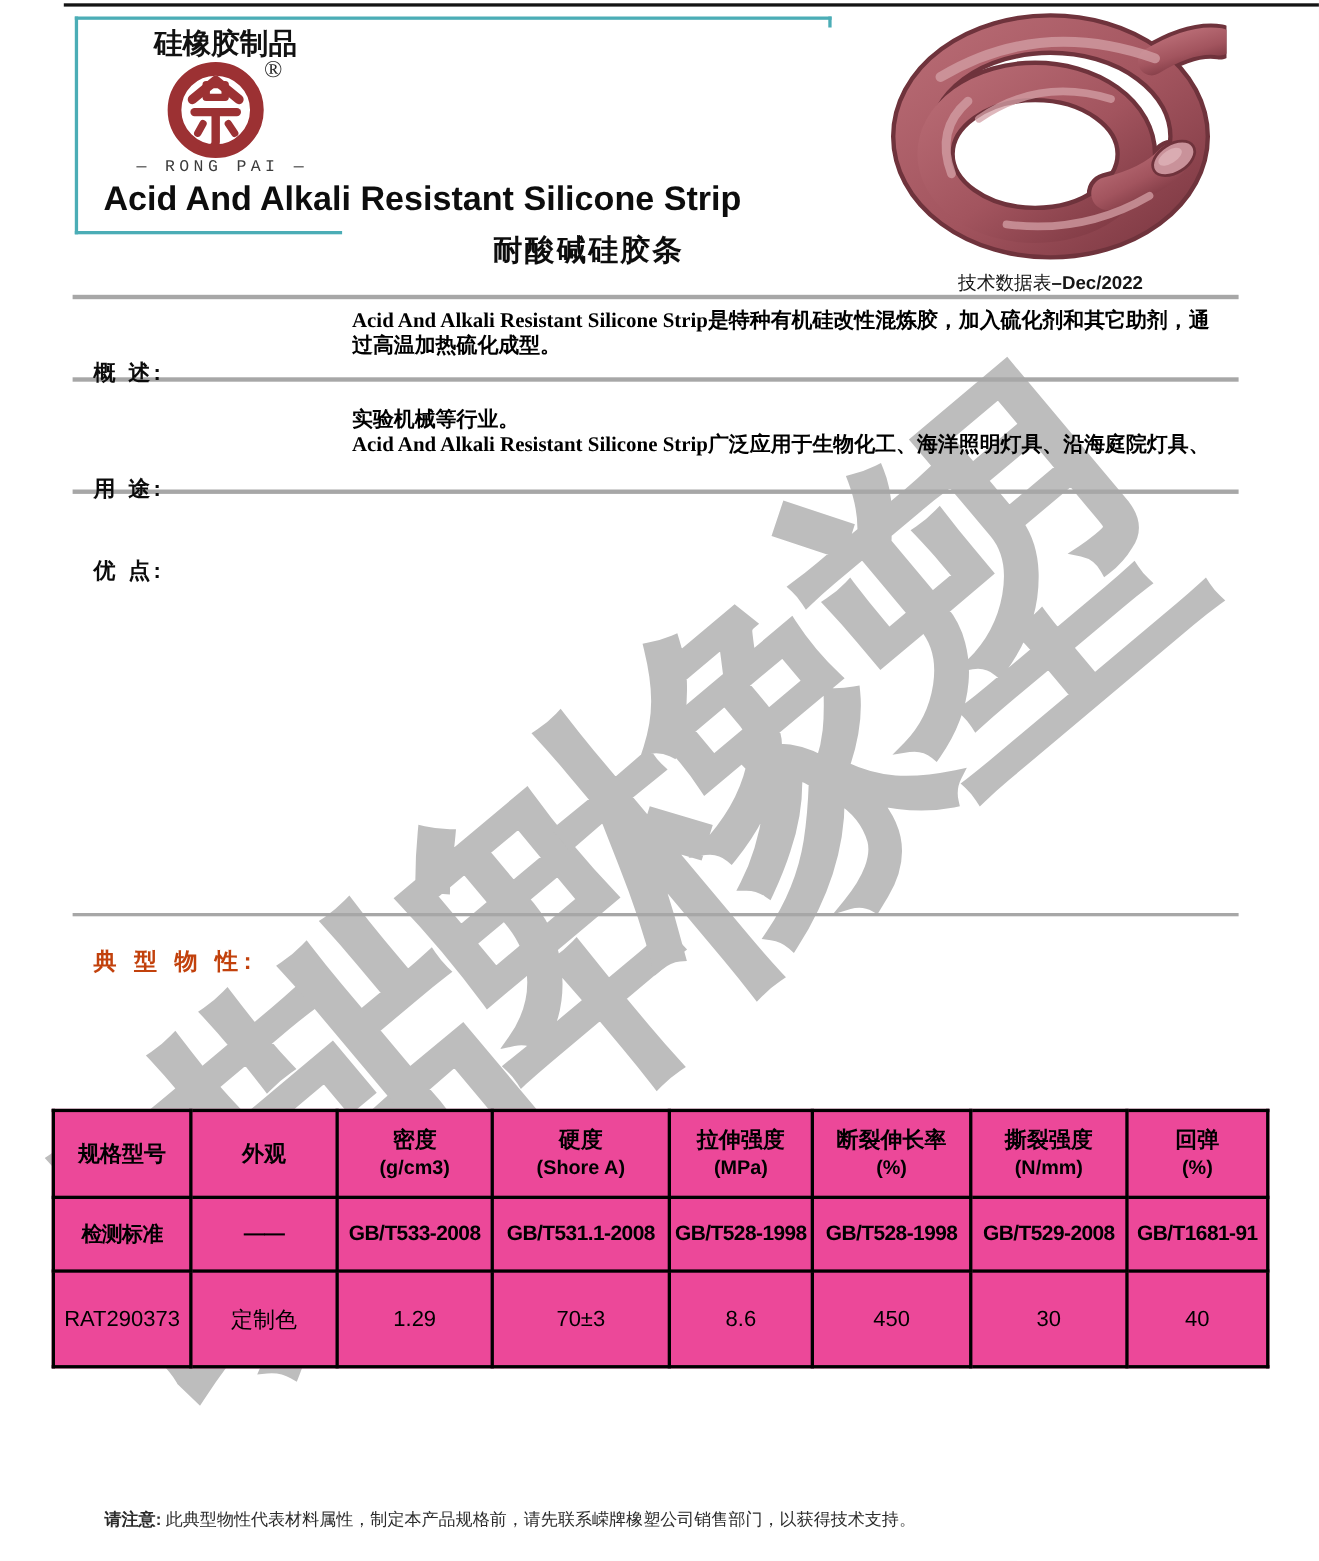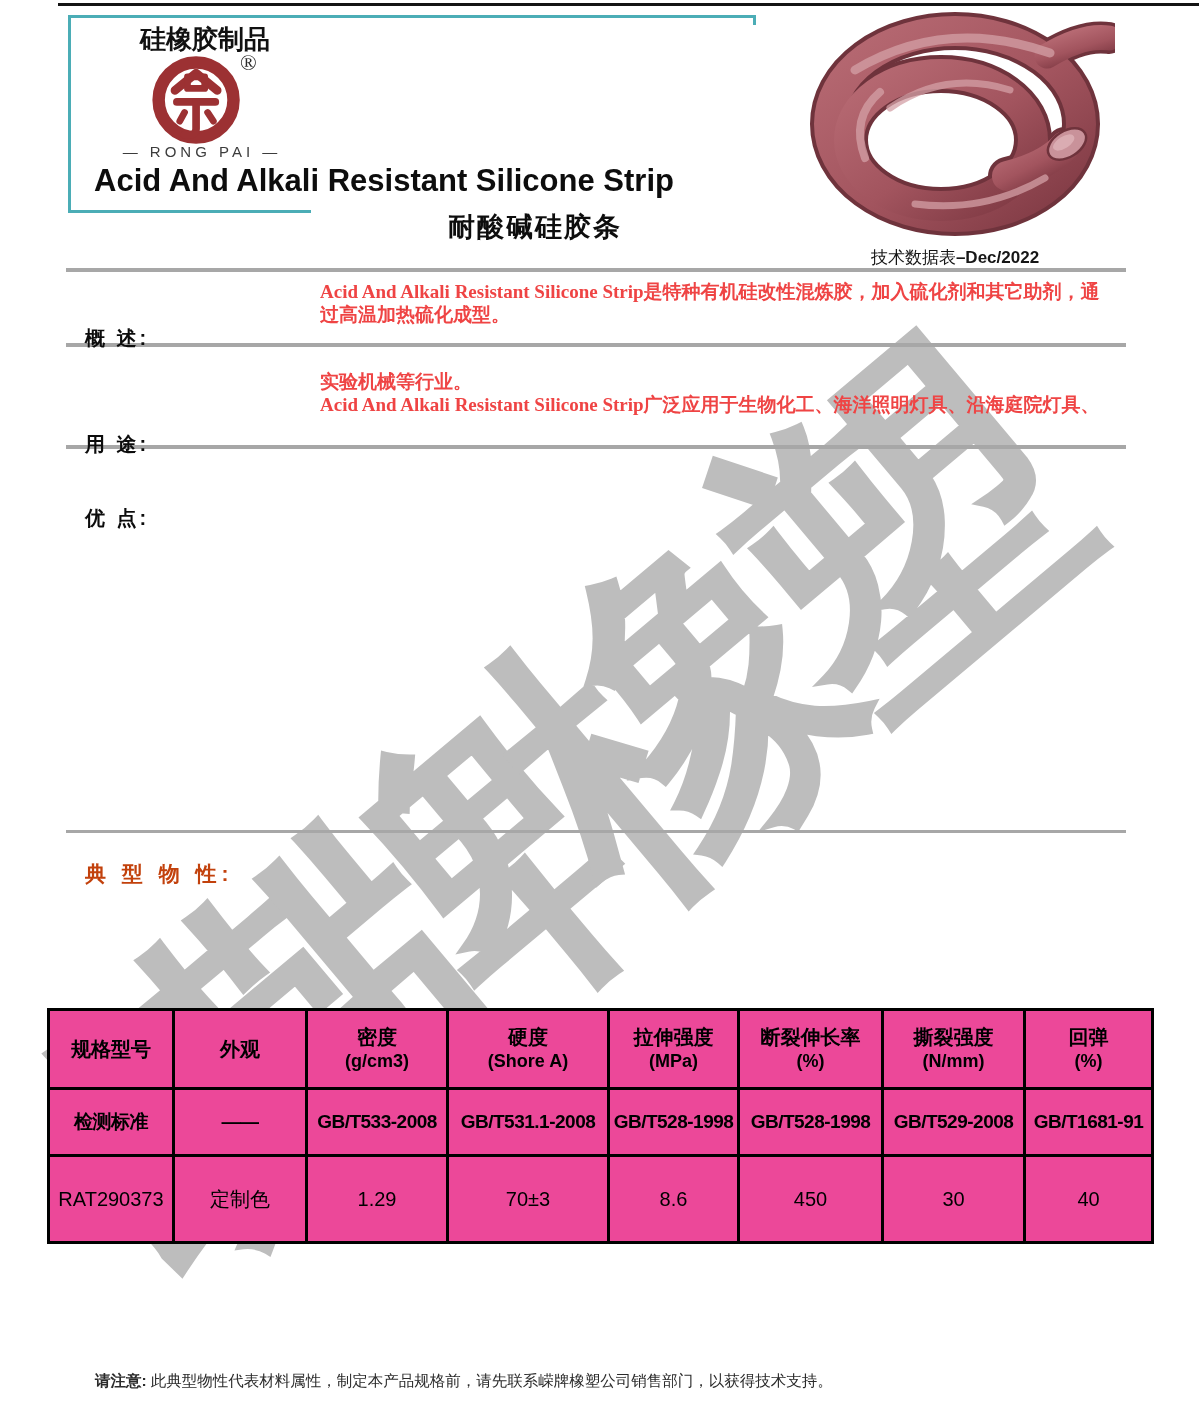--- a/index.html
+++ b/index.html
@@ -21,29 +21,29 @@
   .teal.l { left:68px; top:15px; width:3px;  height:198px; }
   .teal.b { left:68px; top:210px; width:243px; height:3px; }
   .teal.r { left:753px; top:15px; width:3px; height:10px; }
   .rule { position:absolute; left:66px; width:1060px; height:4px; background:#a7a7a7; z-index:2; }
   .rule1 { top:268px; } .rule2 { top:343px; } .rule3 { top:445px; } .rule4 { top:830px; height:3px; }
   
   .brand-cn { position:absolute; left:140px; top:22px; font-size:26px; font-weight:bold; color:#111; z-index:2; }
   .logo { position:absolute; left:150px; top:52px; width:96px; height:96px; z-index:2; }
   .registered { position:absolute; left:240px; top:50px; font-size:22px; color:#2a2a2a; z-index:2; font-family:"Liberation Serif",serif; }
   .rongpai { position:absolute; left:112px; top:143px; width:180px; text-align:center; z-index:2;
-             font-family:Liberation Sans, sans-serif; font-size:15px; letter-spacing:4px; color:#3c3c3c; }
+             font-family:Liberation Mono, monospace; font-size:15px; letter-spacing:4px; color:#3c3c3c; }
   .title-en { position:absolute; left:94px; top:163px; font-size:31px; font-weight:bold; color:#0d0d0d; z-index:2; letter-spacing:0px; }
   .title-cn { position:absolute; left:448px; top:209px; font-size:27px; font-weight:bold; color:#0d0d0d; z-index:2; letter-spacing:2px; }
   .photo { position:absolute; left:795px; top:8px; width:320px; height:235px; z-index:2; }
   .date-line { position:absolute; left:795px; top:246px; width:320px; text-align:center; font-size:17px; color:#161616; z-index:2; }
   .date-line b { font-weight:bold; }
   
   .sec-label { position:absolute; left:85px; font-size:20px; font-weight:bold; color:#0c0c0c; letter-spacing:3px; z-index:2;margin-top:44px; }
-  .body-text { position:absolute; left:320px; width:860px; font-size:19px; font-weight:bold; color:#ef4444; line-height:23px; z-index:2;
+  .body-text { position:absolute; left:320px; width:860px; font-size:19px; font-weight:bold; color:#000000; line-height:23px; z-index:2;
                font-family:"Liberation Serif","Liberation Sans",serif; }
   .adv-list { position:absolute; left:344px; top:494px; z-index:2; }
   .adv-item { height:24px; margin-bottom:36px; white-space:nowrap; }
   .adv-num { display:inline-block; width:26px; font-size:16px; font-weight:normal; color:#111; vertical-align:baseline; }
   .adv-text { font-size:19.5px; font-weight:bold; color:#0c0c0c; font-family:"Liberation Serif","Liberation Sans",serif; }
   .props-label { position:absolute; left:85px; top:860px; font-size:21px; font-weight:bold; letter-spacing:5px; color:#c2410c; z-index:2; }
   
   table.props { position:absolute; left:47px; top:1008px; width:1104px; z-index:3;
                 border-collapse:collapse; background:#ec4899; table-layout:fixed; }
   table.props td { border:3px solid #000; text-align:center; vertical-align:middle; padding:2px 1px; overflow:hidden; }

